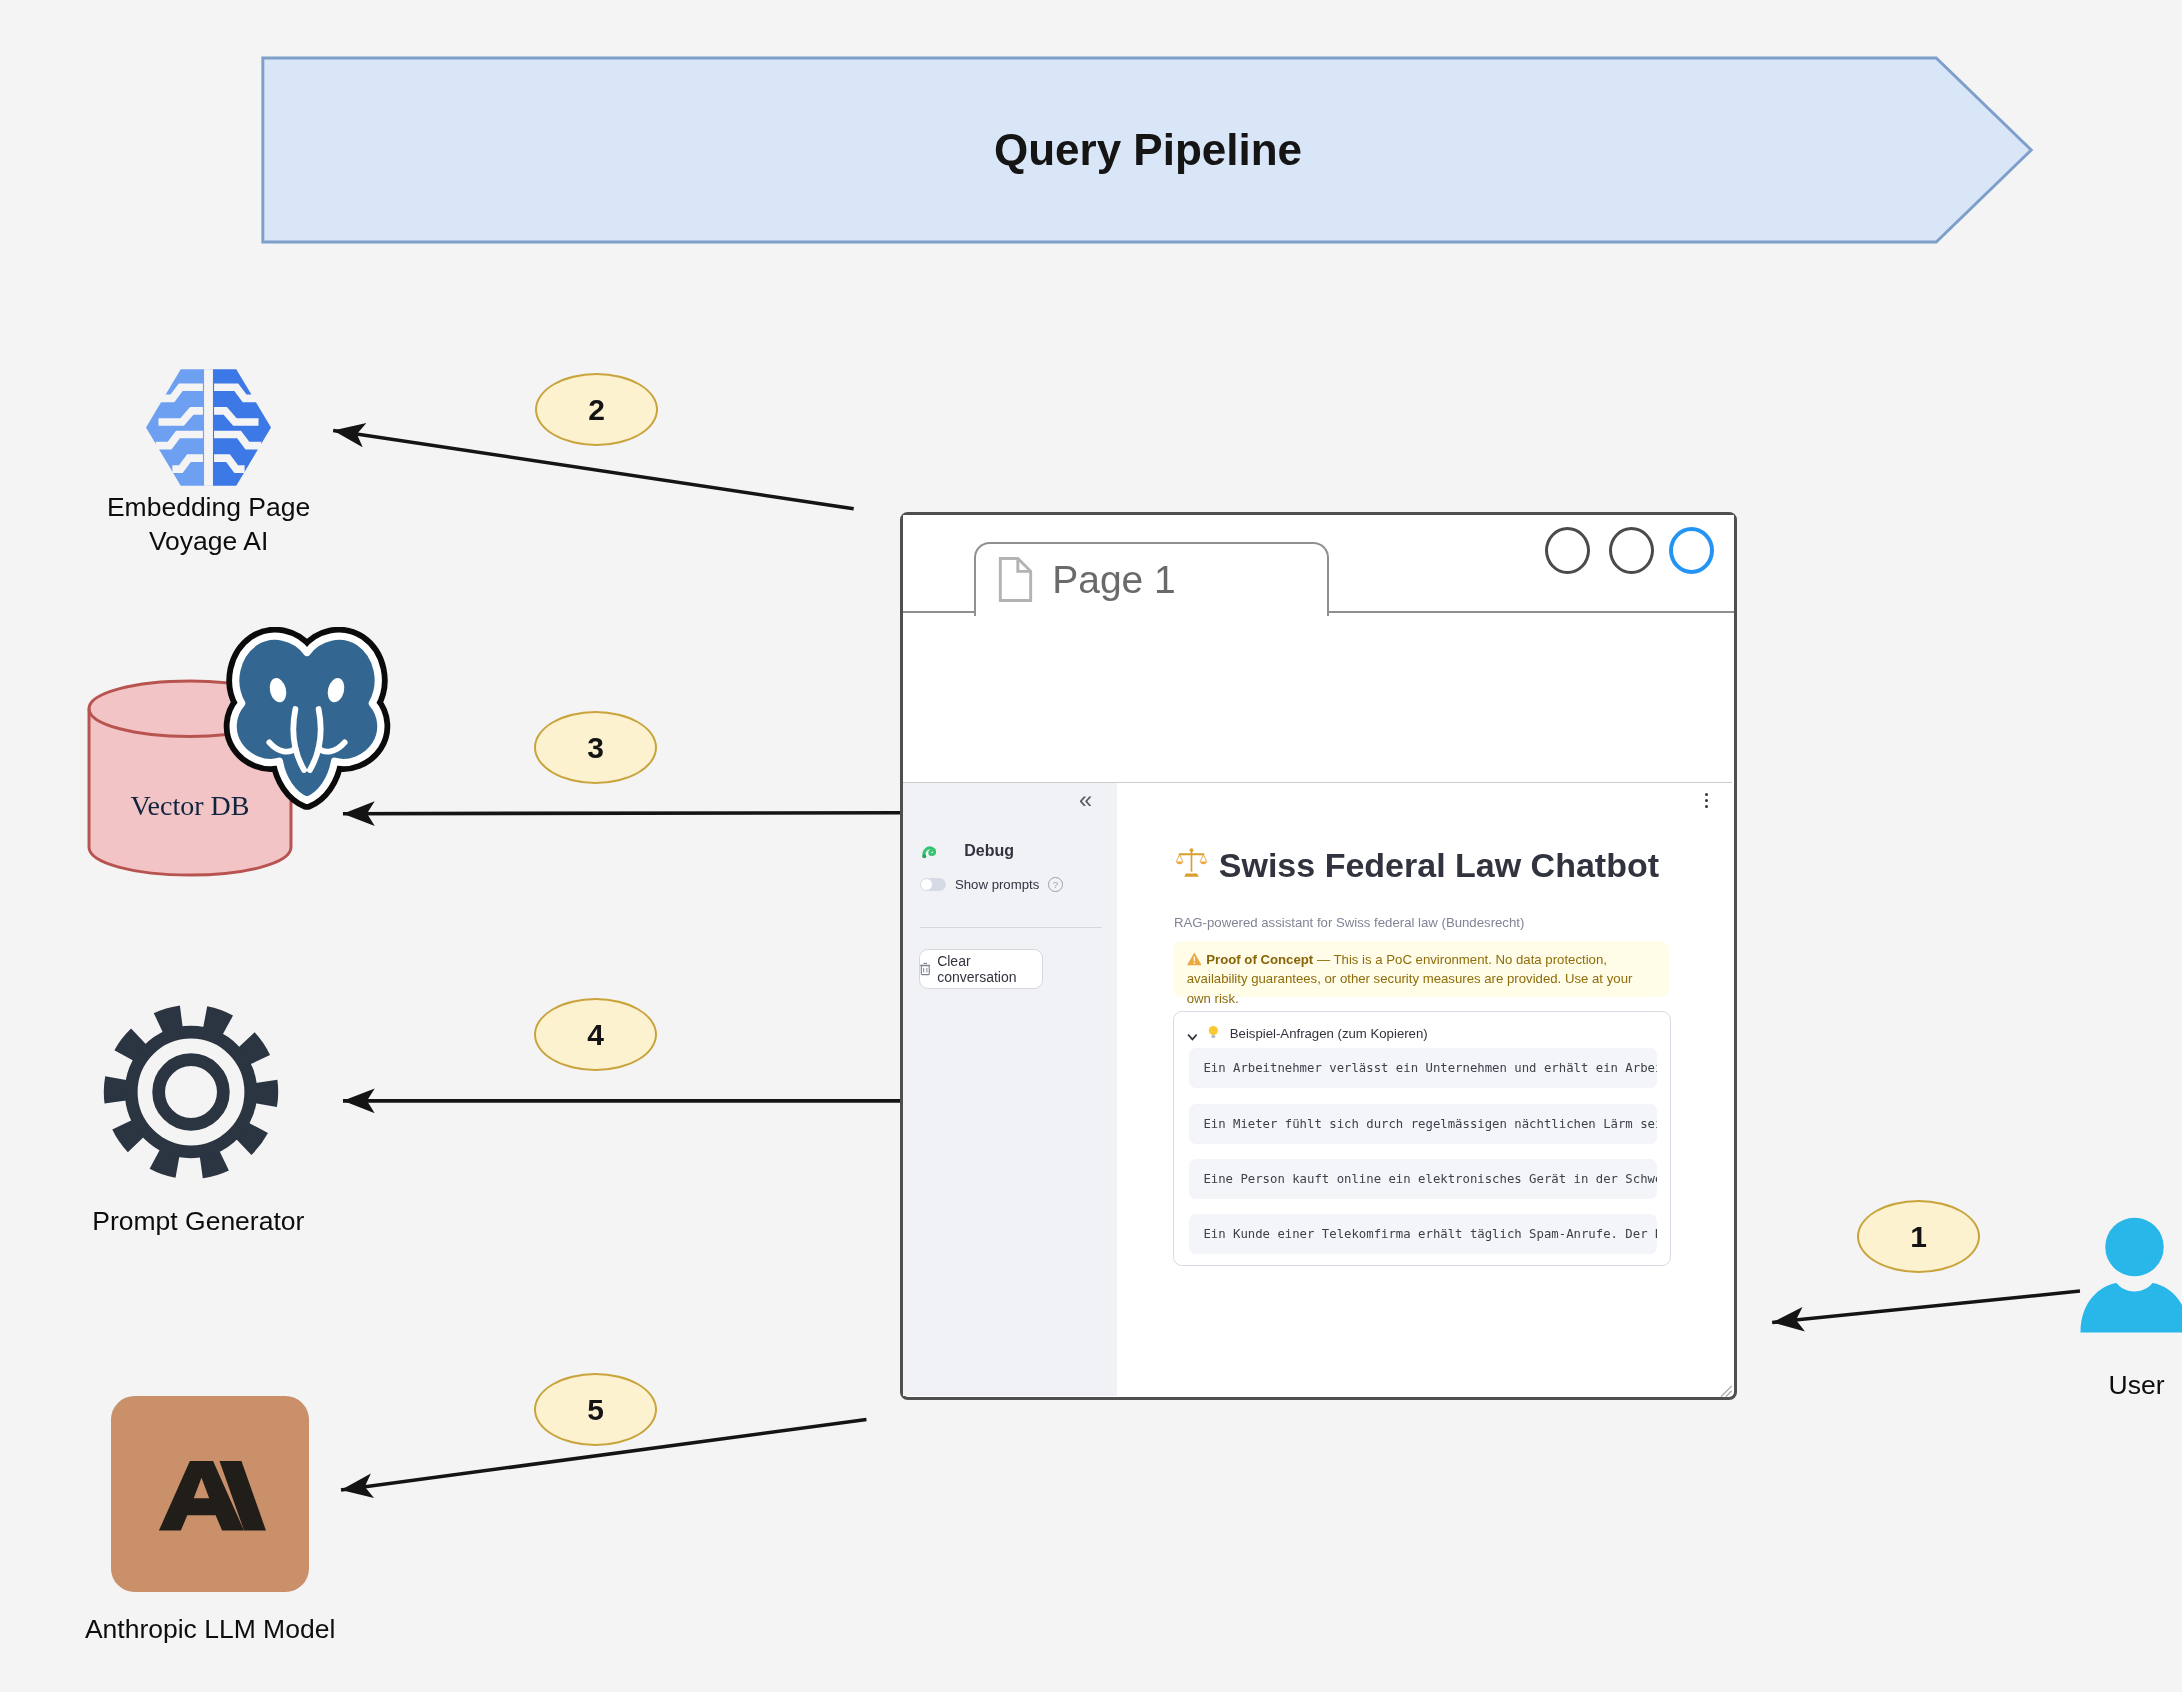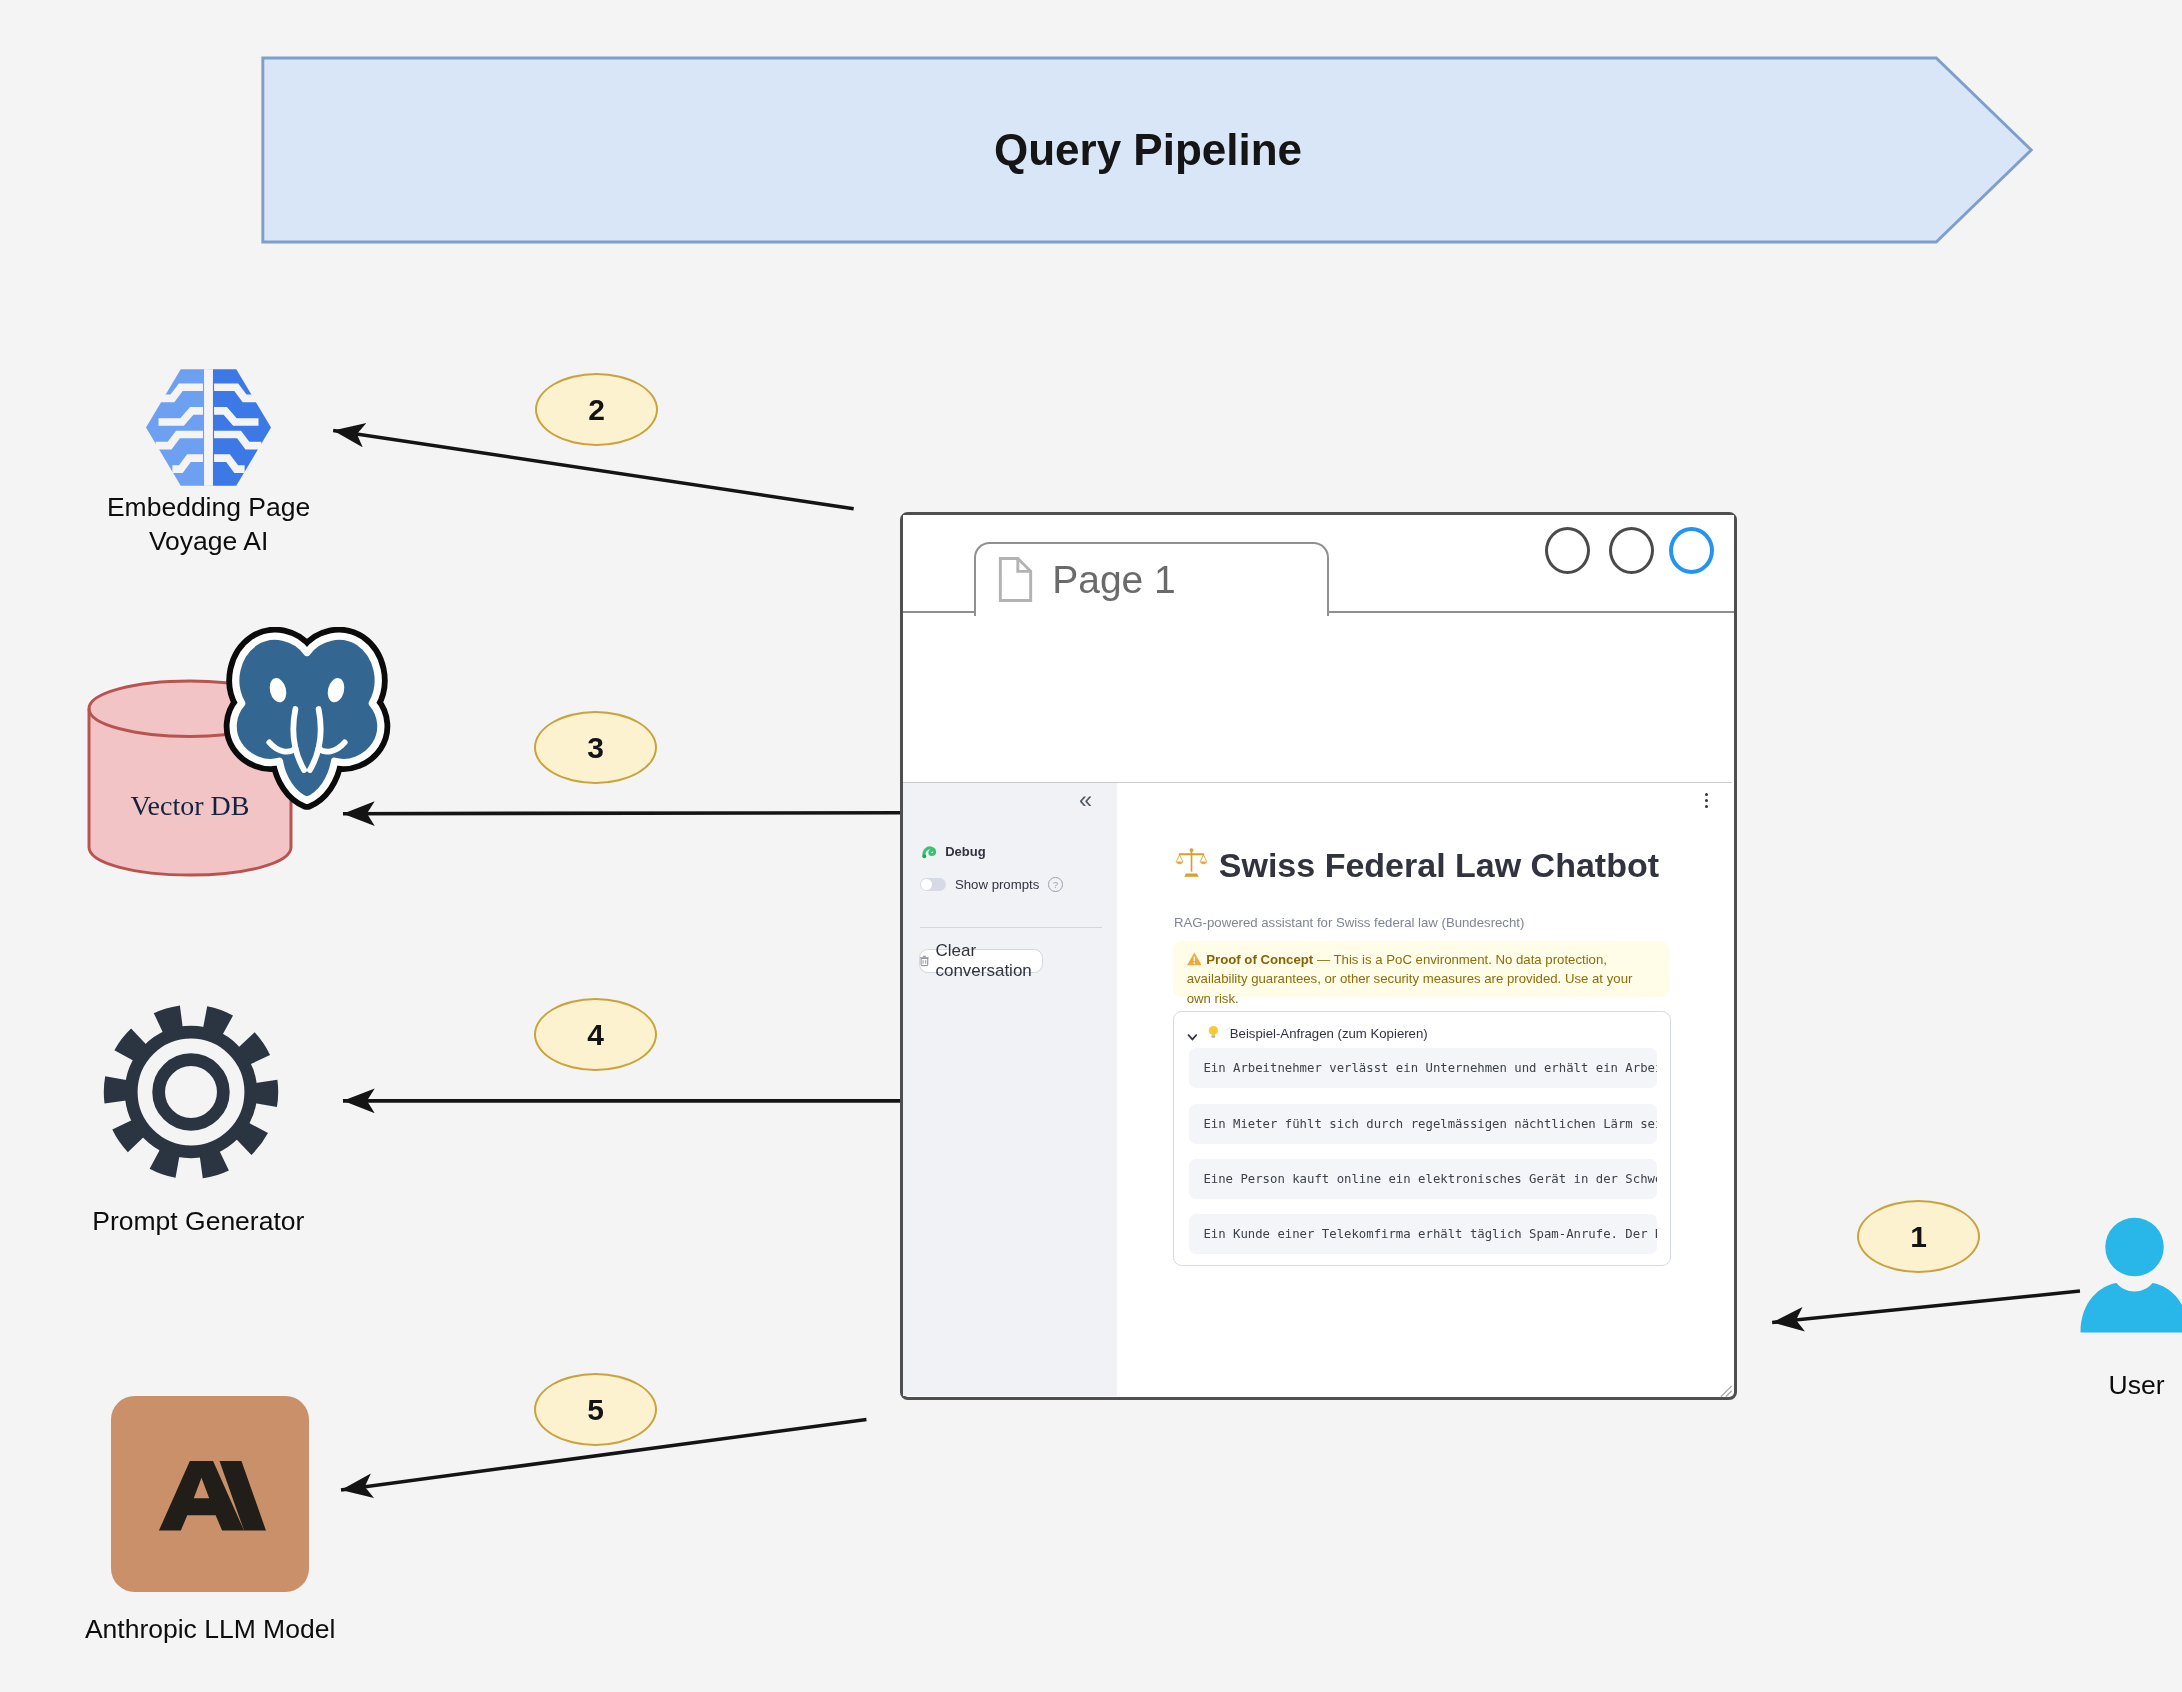--- a/index.html
+++ b/index.html
@@ -26,27 +26,27 @@
   .winbtn.active{border:4.9px solid #2494f4;}
   .navbar{position:absolute;left:0;top:101px;width:100%;height:166px;background:#fff;}
   .navicon{position:absolute;}
   .urlbar{position:absolute;left:243px;top:32px;width:546px;height:86px;border:2.9px solid #c4c4c4;border-radius:17.6px;box-sizing:border-box;display:flex;align-items:center;gap:23.5px;padding-left:21.6px;}
   .url-text{font-size:43px;color:#8f8f8f;}
 
   
   .app{position:absolute;left:0;top:267px;width:829px;height:614px;background:#fff;border-top:1px solid #cccccc;box-sizing:border-box;}
   .sidebar{position:absolute;left:0;top:0;width:214px;height:100%;background:#f0f2f6;}
   .collapse{position:absolute;left:176px;top:3.9px;font-size:23.5px;color:#545a63;}
-  .debug-row{position:absolute;left:17.6px;top:59px;display:flex;align-items:center;gap:5px;font-size:13px;font-weight:bold;color:#31333f;}
+  .debug-row{position:absolute;left:17.6px;top:59px;display:flex;align-items:center;gap:24px;font-size:16px;font-weight:bold;color:#31333f;}
   .toggle-row{position:absolute;left:16.7px;top:94px;display:flex;align-items:center;gap:8.8px;font-size:13.2px;color:#31333f;}
   .toggle{width:26.5px;height:13.7px;border-radius:7.8px;background:#d5dae5;position:relative;}
   .knob{position:absolute;left:1.5px;top:1.5px;width:10.8px;height:10.8px;background:#fff;border-radius:50%;}
   .help{width:14.7px;height:14.7px;border:1px solid #9aa0ac;border-radius:50%;color:#9aa0ac;font-size:9.8px;display:flex;align-items:center;justify-content:center;box-sizing:border-box;}
   .sb-divider{position:absolute;left:16.7px;top:144px;width:182px;border-top:1px solid #d3d7de;}
-  .clear-btn{position:absolute;left:15.7px;top:166px;width:124px;height:24px;background:#fff;border:1px solid #d5d7dd;border-radius:8.8px;display:flex;align-items:center;justify-content:center;gap:6.9px;font-size:17px;color:#31333f;box-sizing:border-box;}
+  .clear-btn{position:absolute;left:15.7px;top:166px;width:124px;height:40px;background:#fff;border:1px solid #d5d7dd;border-radius:8.8px;display:flex;align-items:center;justify-content:center;gap:6.9px;font-size:14px;color:#31333f;box-sizing:border-box;}
   .kebab{position:absolute;left:802px;top:9.8px;display:flex;flex-direction:column;gap:2.5px;}
   .kebab div{width:3.4px;height:3.4px;border-radius:50%;background:#31333f;}
   .app-title-row{position:absolute;left:272px;top:63px;display:flex;gap:10.8px;}
   .app-title{font-size:34px;font-weight:bold;color:#31333f;}
   .app-subtitle{position:absolute;left:271px;top:132px;font-size:13.2px;color:#7f8595;}
   .warning{position:absolute;left:270px;top:158px;width:496px;height:56px;background:#fffce8;border-radius:8.8px;box-sizing:border-box;padding:8.8px 13.7px;font-size:13.2px;color:#8e6c0a;line-height:19.6px;}
   .warning b{color:#876408;}
   .expander{position:absolute;left:270px;top:228px;width:498px;height:255px;border:1px solid #d6dae2;border-radius:8.8px;background:#fff;box-sizing:border-box;}
   .exp-header{height:29px;display:flex;align-items:flex-end;gap:9.8px;padding:0 12.7px;font-size:13.2px;color:#31333f;}
   .code-row{position:absolute;left:14.7px;width:468px;height:40px;background:#f3f5f8;border-radius:6.9px;font-family:"DejaVu Sans Mono",monospace;font-size:12.3px;color:#3d414a;line-height:40px;padding-left:14.7px;box-sizing:border-box;white-space:nowrap;overflow:hidden;}

